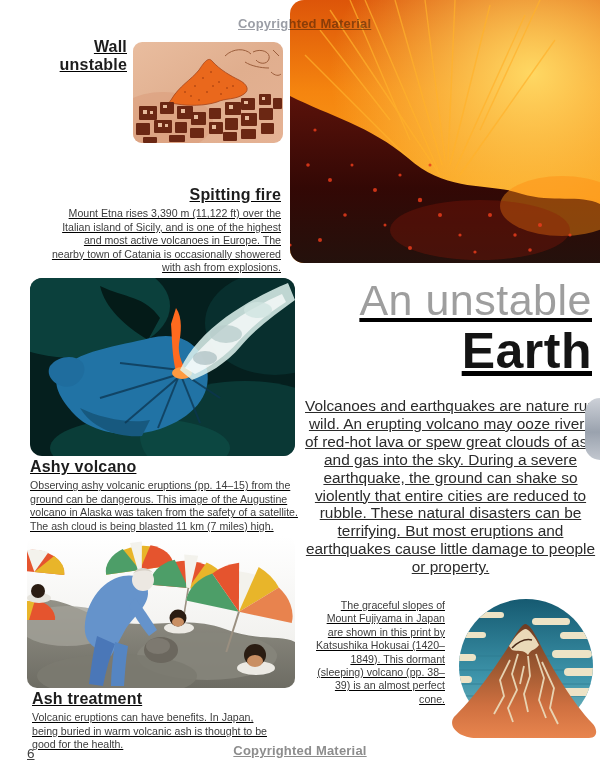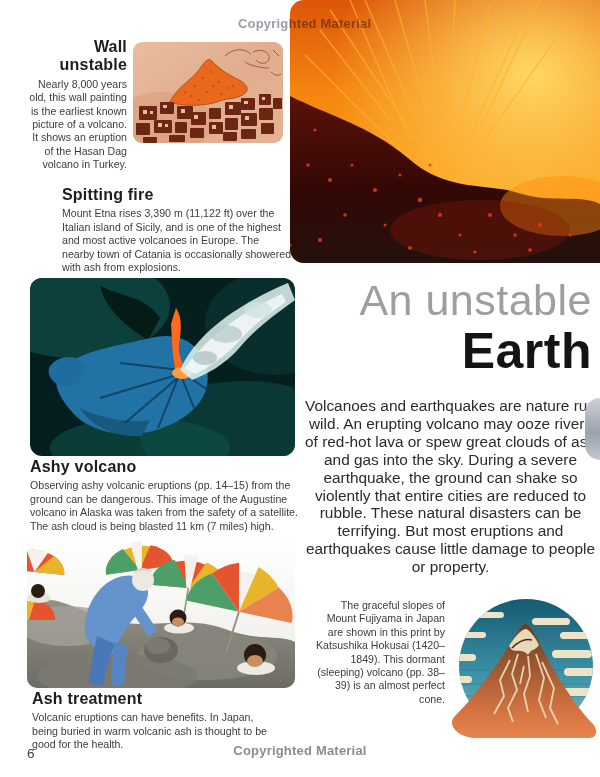--- a/index.html
+++ b/index.html
@@ -1,27 +1,27 @@
 <!DOCTYPE html>
 <html><head>
 <meta charset="utf-8">
 <style>
   html,body{margin:0;padding:0;background:#ffffff;}
   #page{position:relative;width:600px;height:777px;background:#ffffff;overflow:hidden;
         font-family:"Liberation Sans",sans-serif;}
-  .abs{position:absolute;}
+  .abs{position:absolute;text-decoration:underline;}
   .photo{position:absolute;overflow:hidden;}
   .heading{font-size:16px;font-weight:700;color:#1d1d1d;letter-spacing:.2px;line-height:1.15;}
   .cap{font-size:10.6px;color:#3c3c3c;line-height:13.4px;margin-top:3px;}
   .watermark{font-size:13px;font-weight:700;color:#9b9ea6;letter-spacing:.2px;}
   #wm-top{left:238px;top:16px;z-index:5;mix-blend-mode:multiply;}
   #wall-text{left:26px;top:38px;width:101px;text-align:right;}
   #etna-photo{left:290px;top:0;width:310px;height:263px;border-radius:14px 0 0 14px;}
   #wall-photo{left:133px;top:42px;width:150px;height:101px;border-radius:9px;}
-  #spit-text{left:62px;top:186px;width:230px;text-align:left;}
+  #spit-text{left:51px;top:186px;width:230px;text-align:right;}
   #ashy-photo{left:30px;top:278px;width:265px;height:178px;border-radius:12px;}
   #title{left:300px;top:276px;width:292px;text-align:right;}
   #title .t1{font-size:43px;font-weight:400;color:#9e9e9e;line-height:1.12;letter-spacing:.5px;}
   #title .t2{font-size:50px;font-weight:700;color:#141414;line-height:1.08;letter-spacing:.5px;}
   #intro{left:303px;top:397px;width:295px;text-align:center;font-size:15.4px;
          line-height:17.9px;color:#2b2b2b;}
   #cloud-sliver{right:0;top:398px;width:15px;height:62px;
       background:linear-gradient(180deg,#cdd1d8,#9aa2ae 55%,#c2c7cf);
       border-radius:30px 0 0 30px;}
   #ashy-text{left:30px;top:458px;width:270px;text-align:left;}
@@ -99,21 +99,20 @@
           <circle cx="18" cy="165" r="1.8"></circle>
           <circle cx="140" cy="165" r="1.5"></circle>
       </g>
     </svg>
   </div>
 
   <div class="abs watermark" id="wm-top">Copyrighted Material</div>
 
   <div class="abs" id="wall-text">
     <div class="heading">Wall unstable</div>
-    <div class="cap">Nearly 8,000 years old, this wall painting is the earliest known picture of a volcano. It shows an eruption of the Hasan Dag volcano in Turkey.</div>
   </div>
 
   <div class="photo" id="wall-photo">
     <svg width="150" height="101" viewBox="0 0 150 101">
       <defs>
         <linearGradient id="wpBg" x1="0" y1="0" x2="1" y2="1">
           <stop offset="0" stop-color="#e9bd9f"></stop>
             <stop offset="0.5" stop-color="#e0ae8e"></stop>
           <stop offset="1" stop-color="#e5b294"></stop>
         </linearGradient>

